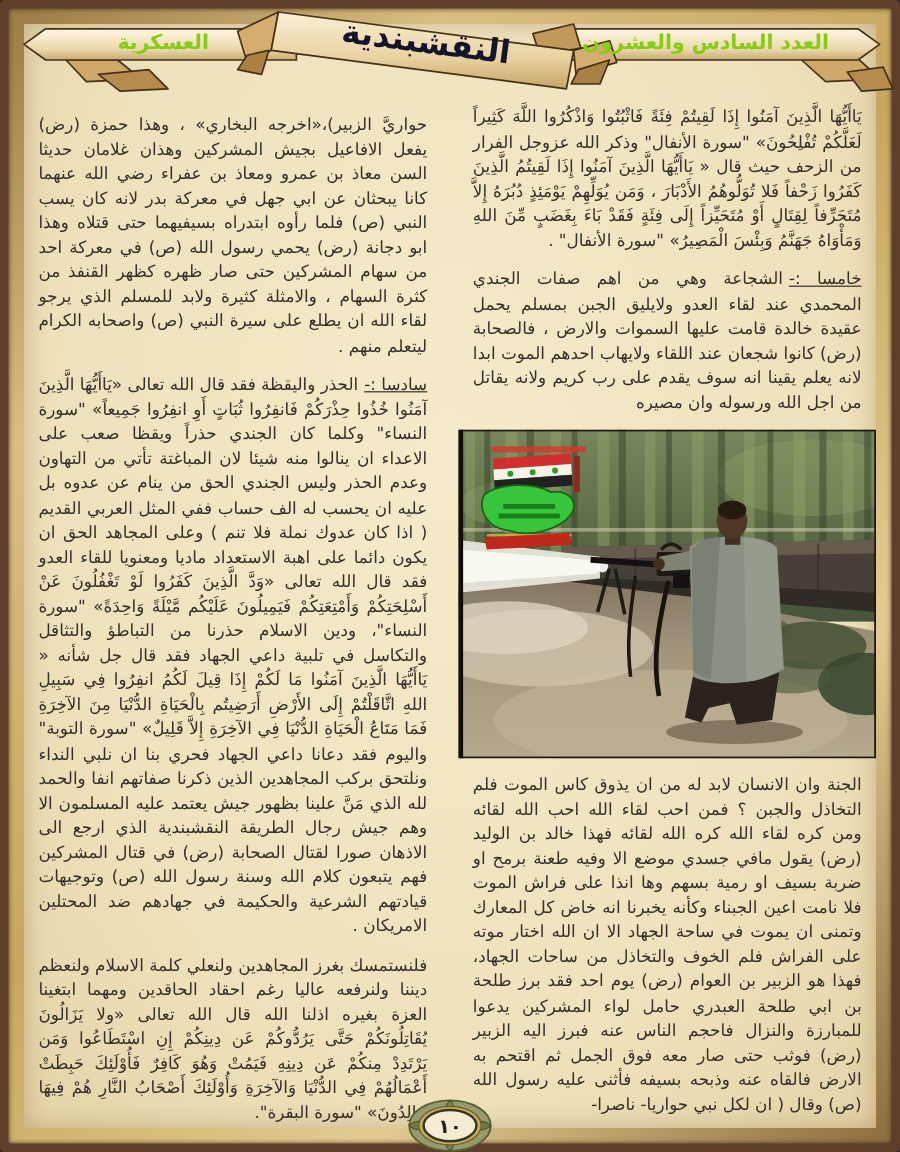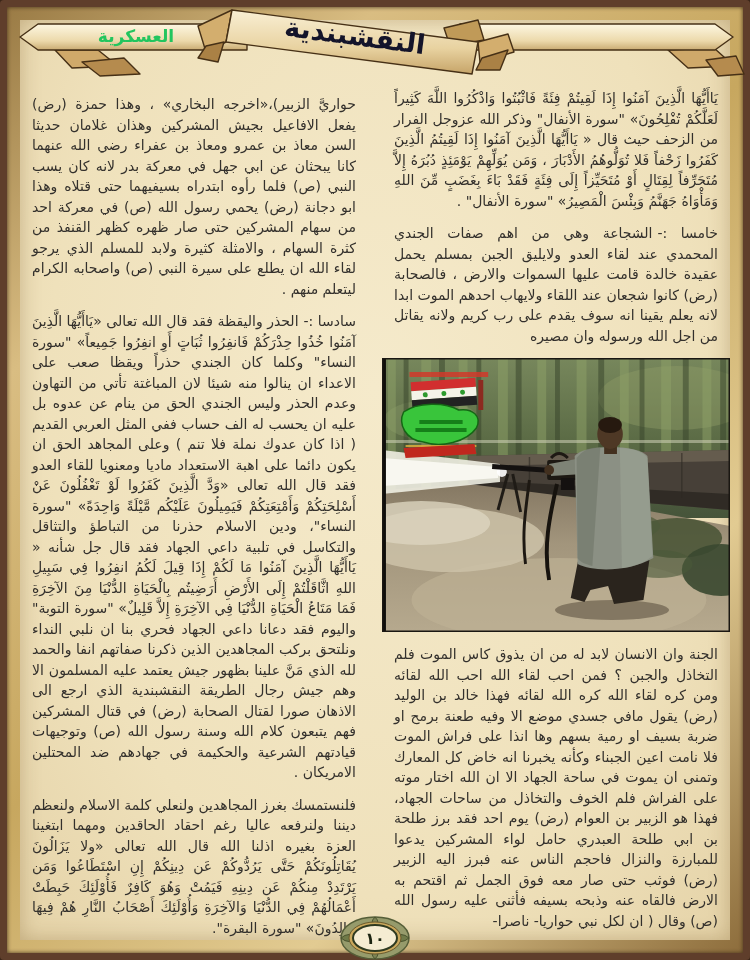--- a/index.html
+++ b/index.html
@@ -22,21 +22,21 @@
     box-shadow:inset 0 0 20px rgba(122,92,42,.35);
     overflow:hidden;
     direction:rtl;
     color:#33302c;
   }
 
   
   .banners { position:absolute; inset:0; width:750px; height:960px; z-index:5; pointer-events:none; }
   .label {
     position:absolute; z-index:6; text-align:center;
-    font-weight:700; font-size:17px; color:#22c55e;
+    font-weight:700; font-size:17px; color:#84cc16;
     font-family:"DejaVu Sans", sans-serif; white-space:nowrap;
   }
   .label-left  { left:42px;  top:26px; width:188px; }
   .label-right { left:474px; top:26px; width:228px; }
   .title {
     position:absolute; z-index:6; left:238px; top:20px; width:234px;
     text-align:center; font-weight:700; font-size:27px; color:#14142a;
     transform:rotate(7.5deg); letter-spacing:1px;
     font-family:"DejaVu Sans", sans-serif;
   }
@@ -45,21 +45,21 @@
   .columns {
     display:flex; flex-direction:row-reverse; direction:ltr;
     gap:14px; padding-top:56px;
   }
   .col {
     flex:0 0 348px; width:348px; direction:rtl;
     text-align:justify; font-size:14px; line-height:20.5px;
   }
   .col-left { padding-top:6px; }
   .col p { margin:12px; }
-  .lead { margin-left:5px; }
+  .lead { text-decoration:underline; margin-left:5px; }
 
   
   figure.photo { width:348px; height:274px; margin:5px 0 6px; }
   figure.photo svg { display:block; width:348px; height:274px; }
 
   
   .medallion { position:absolute; z-index:7; left:50%; top:915px; transform:translateX(-50%); }
 </style>
 </head>
 <body>
@@ -231,20 +231,21 @@
       <polygon points="206,46 224,42 218,62 198,58" fill="#aa8145"></polygon>
       <polygon points="444,28 478,20 484,40 450,46" fill="#c09a58"></polygon>
       <polygon points="478,42 508,34 514,52 480,62" fill="#d3ae6e"></polygon>
       <polygon points="482,58 508,50 500,70 476,70" fill="#aa8145"></polygon>
 
       <polygon points="232,10 478,42 472,74 226,42" fill="url(#rg2)"></polygon>
     </g>
   </svg>
 
   <div class="label label-left">العسكرية</div>
+  <div class="label label-right">العدد السادس والعشرون</div>
   <div class="title">النقشبندية</div>
 
   <svg class="medallion" width="72" height="46" viewBox="0 0 72 46">
     <ellipse cx="36" cy="23" rx="34" ry="21" fill="#969b6b" stroke="#555e38" stroke-width="1.5"></ellipse>
     <path d="M2,23 Q10,16 18,23 Q10,30 2,23 Z" fill="#6f7a48" stroke="#49532e" stroke-width="1"></path>
     <path d="M70,23 Q62,16 54,23 Q62,30 70,23 Z" fill="#6f7a48" stroke="#49532e" stroke-width="1"></path>
     <path d="M36,2 Q30,8 36,12 Q42,8 36,2 Z" fill="#7d8454" stroke="#49532e" stroke-width="1"></path>
     <path d="M36,44 Q30,38 36,34 Q42,38 36,44 Z" fill="#7d8454" stroke="#49532e" stroke-width="1"></path>
     <ellipse cx="36" cy="23" rx="26" ry="16" fill="#caa85c" stroke="#6a5a2c" stroke-width="1"></ellipse>
     <ellipse cx="36" cy="23" rx="22" ry="13" fill="#f5ecd2" stroke="#2f3a20" stroke-width="2"></ellipse>

